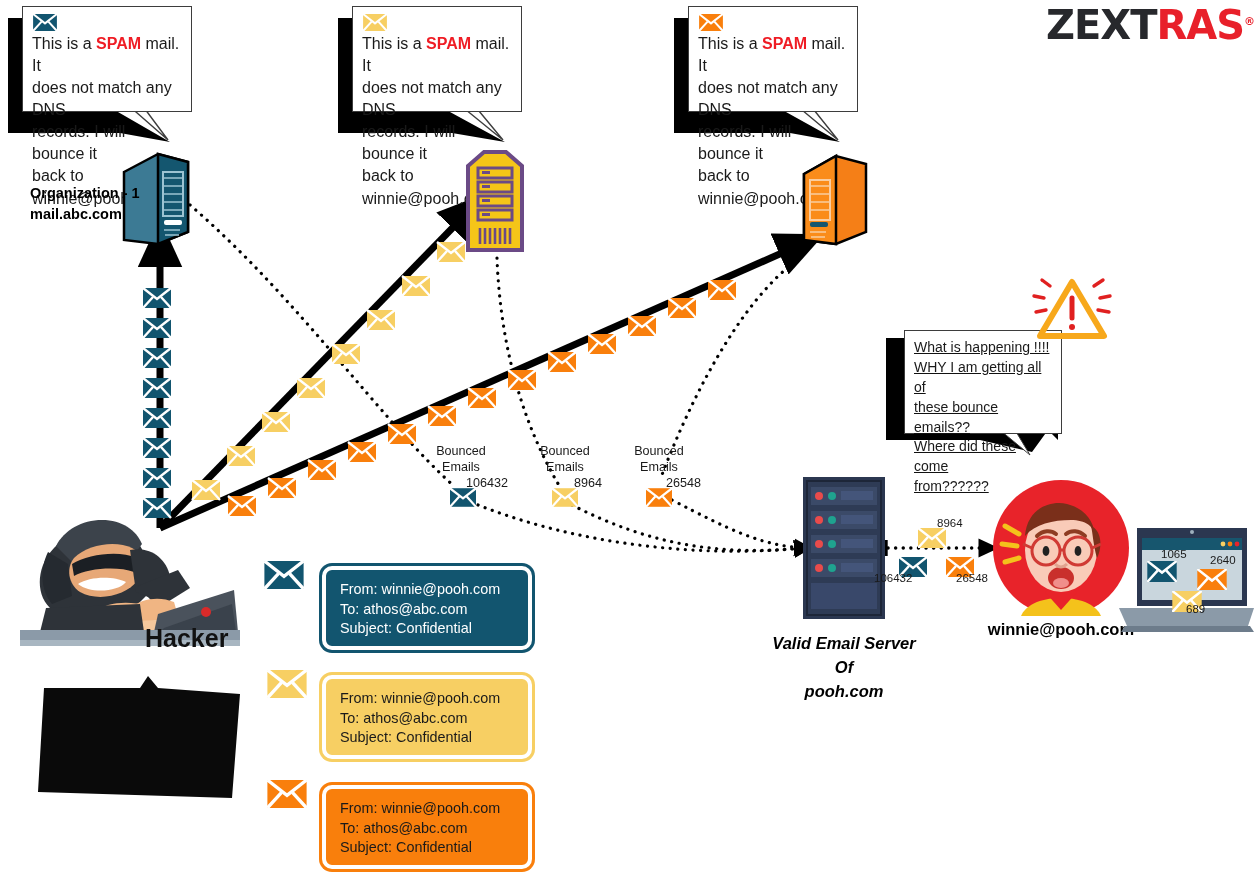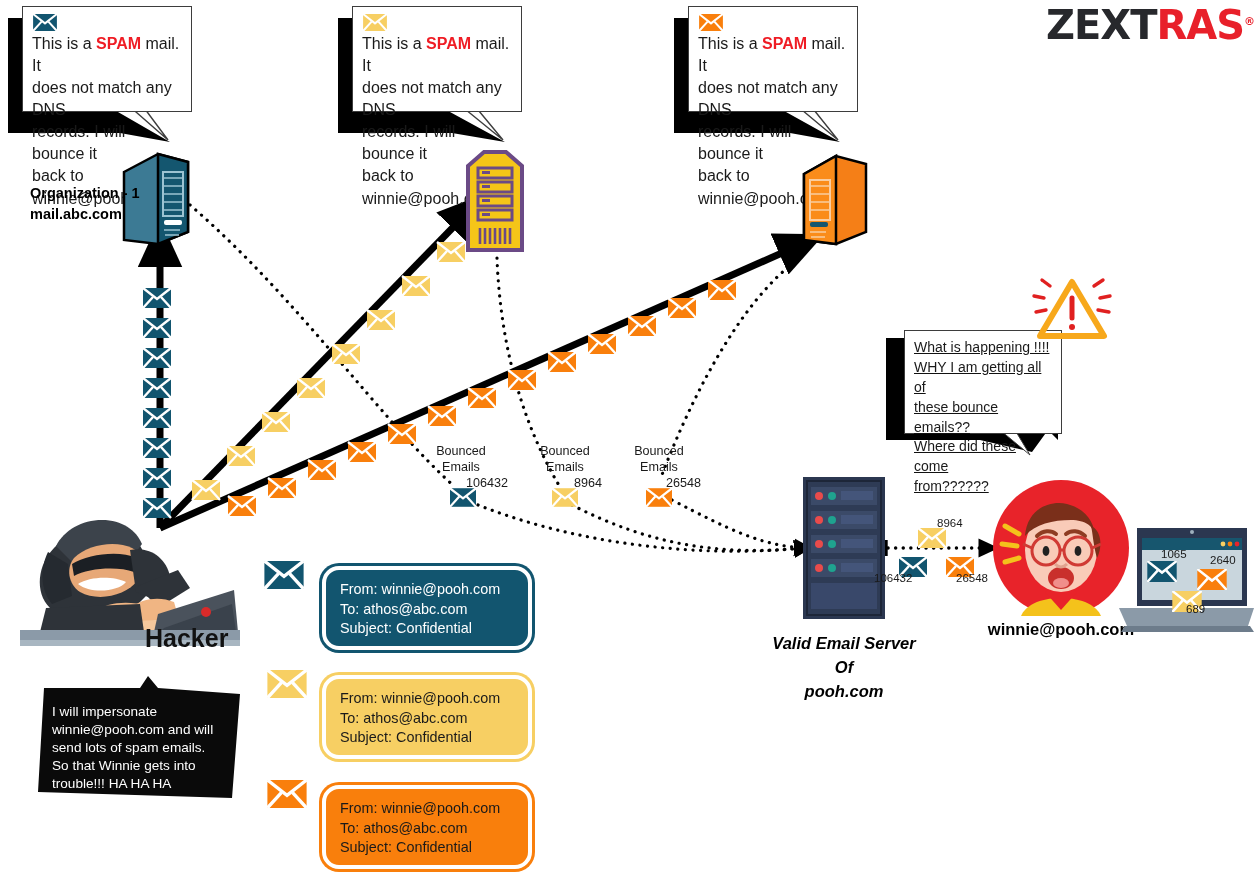--- a/index.html
+++ b/index.html
@@ -35,21 +35,21 @@
   .victimcap{position:absolute;font-size:16.5px;font-weight:bold;text-align:center;color:#000;}
   .hackercap{position:absolute;font-size:25px;font-weight:bold;color:#111;}
   .lapnum{position:absolute;font-size:11.5px;color:#1a1a1a;}
   .sidenum{position:absolute;font-size:11.5px;color:#1a1a1a;}
 
   
   #hackbubble{position:absolute;left:44px;top:697px;width:196px;
      color:#fff;font-size:13.6px;line-height:1.32;padding:6px 8px;z-index:6;}
 
   
-  .mailcard{position:absolute;border-radius:17px;box-sizing:border-box;
+  .mailcard{position:absolute;border-radius:10px;box-sizing:border-box;
             padding:10px 14px;font-size:14.4px;line-height:1.36;}
   .mailcard .ln{display:block;white-space:nowrap;}
   .card-teal{background:#12556f;border:4px solid #fff;box-shadow:0 0 0 3px #12556f;color:#fff;}
   .card-yellow{background:#f7cf63;border:4px solid #fff;box-shadow:0 0 0 3px #f7cf63;color:#1a1a1a;}
   .card-orange{background:#f97f0c;border:4px solid #fff;box-shadow:0 0 0 3px #f97f0c;color:#1a1a1a;}
   .cardenv{position:absolute;width:42px;height:28px;}
 </style>
 </head>
 <body>
 
@@ -529,27 +529,20 @@
       <circle cx="196" cy="140" r="5" fill="#d92a2a"></circle>
       <rect x="10" y="158" width="220" height="12" fill="#8b9aa8"></rect>
       <rect x="10" y="168" width="220" height="6" fill="#a8b6c1"></rect>
     </g>
   </svg>
   <div class="hackercap" style="left:145px;top:624px;">Hacker</div>
 
   <svg class="layer" viewBox="0 0 1254 874">
     <path d="M44,688 L140,688 L148,676 L158,688 L240,694 L232,798 L38,792 Z" fill="#0a0a0a"></path>
   </svg>
-  <div id="hackbubble">
-    <span>I will impersonate</span><br>
-    <span>winnie@pooh.com and will</span><br>
-    <span>send lots of spam emails.</span><br>
-    <span>So that Winnie gets into</span><br>
-    <span>trouble!!! HA HA HA</span>
-  </div>
 
   <svg class="cardenv" style="left:263px;top:561px;" viewBox="0 0 28 20">
     <rect width="28" height="20" fill="#12556f"></rect>
       <path d="M0,0 L14,11 L28,0" stroke="#fff" stroke-width="2.4" fill="none"></path>
       <path d="M0,20 L10,9 M28,20 L18,9" stroke="#fff" stroke-width="2.4" fill="none"></path>
   </svg>
   <div class="mailcard card-teal" style="left:322px;top:566px;width:210px;height:84px;">
     <span class="ln">From: winnie@pooh.com</span>
     <span class="ln">To: athos@abc.com</span>
     <span class="ln">Subject: Confidential</span>

